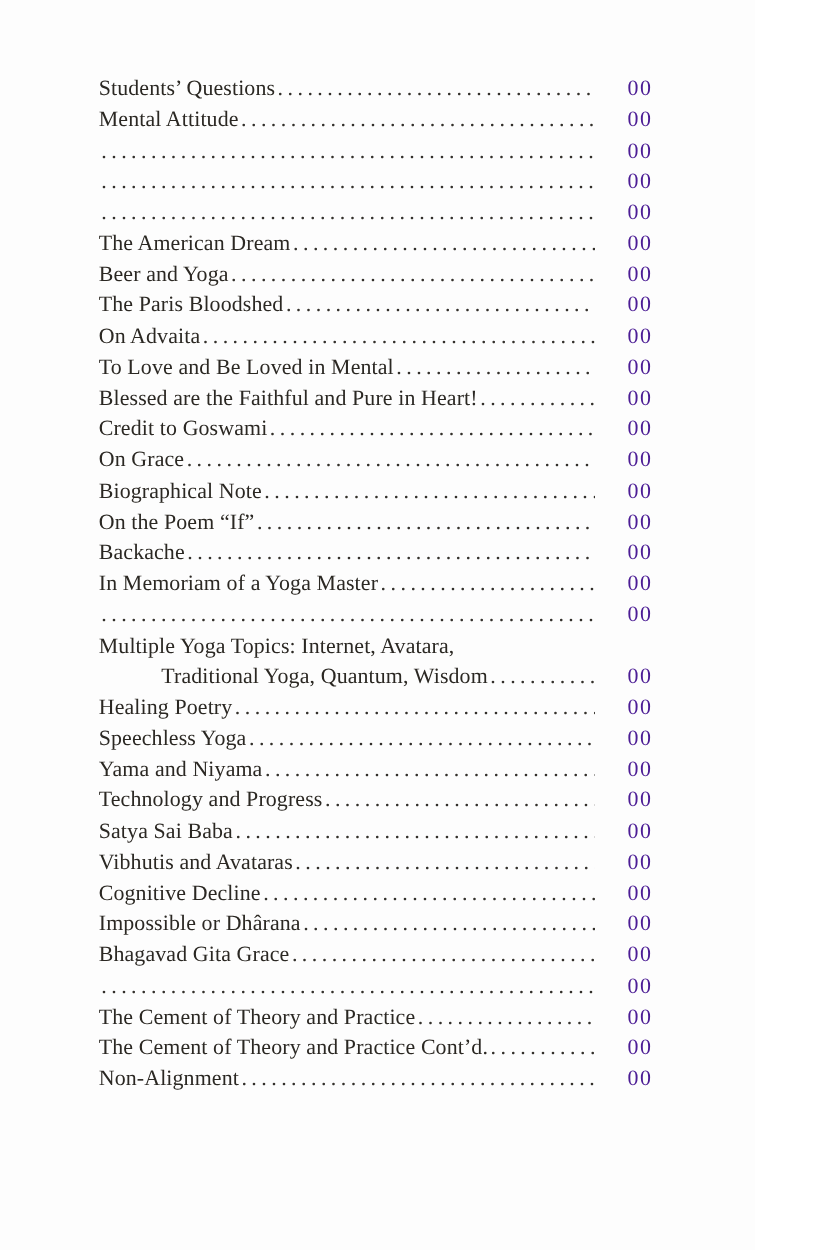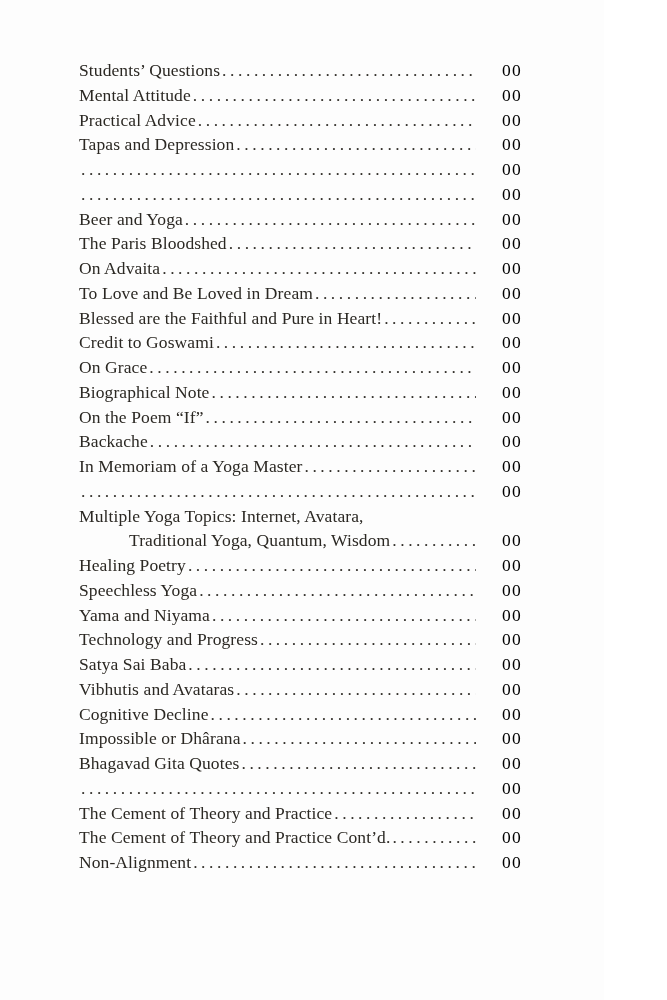--- a/index.html
+++ b/index.html
@@ -47,74 +47,73 @@
     flex: 1 1 auto;
     overflow: hidden;
     white-space: nowrap;
     letter-spacing: -0.4px;
     padding: 0 1px 0 2px;
     color: #33302b;
   }
   .toc-row .pagenum {
     flex: 0 0 auto;
     letter-spacing: 1.2px;
-    color: #000000;
+    color: #4c1d95;
     margin-left: 26px;
   }
 </style>
 </head>
 <body>
 
 <div class="page">
   <div class="toc" id="toc">
       <div class="toc-row">
         <span class="title">Students’ Questions</span>
         <span class="leader">. . . . . . . . . . . . . . . . . . . . . . . . . . . . . . . . . . . . . . . . . . . . . . . . . . . . . . . . . . . . . . . . . . . . . . . . . . . . . . . . . . . . . . . . . . . . . . . . . . . . . . . . . . . . . . . . . . . . . . . . . . . . . . . . . . . . . . . . . . . . . . . . . . . . . . </span>
         <span class="pagenum">00</span>
       </div>
       <div class="toc-row">
         <span class="title">Mental Attitude</span>
         <span class="leader">. . . . . . . . . . . . . . . . . . . . . . . . . . . . . . . . . . . . . . . . . . . . . . . . . . . . . . . . . . . . . . . . . . . . . . . . . . . . . . . . . . . . . . . . . . . . . . . . . . . . . . . . . . . . . . . . . . . . . . . . . . . . . . . . . . . . . . . . . . . . . . . . . . . . . . </span>
         <span class="pagenum">00</span>
       </div>
       <div class="toc-row">
-        <span class="title">Practical Advice</span>
-        <span class="leader">. . . . . . . . . . . . . . . . . . . . . . . . . . . . . . . . . . . . . . . . . . . . . . . . . . . . . . . . . . . . . . . . . . . . . . . . . . . . . . . . . . . . . . . . . . . . . . . . . . . . . . . . . . . . . . . . . . . . . . . . . . . . . . . . . . . . . . . . . . . . . . . . . . . . . . </span>
-        <span class="pagenum">00</span>
-      </div>
-      <div class="toc-row">
-        <span class="title">Tapas and Depression</span>
-        <span class="leader">. . . . . . . . . . . . . . . . . . . . . . . . . . . . . . . . . . . . . . . . . . . . . . . . . . . . . . . . . . . . . . . . . . . . . . . . . . . . . . . . . . . . . . . . . . . . . . . . . . . . . . . . . . . . . . . . . . . . . . . . . . . . . . . . . . . . . . . . . . . . . . . . . . . . . . </span>
-        <span class="pagenum">00</span>
-      </div>
-      <div class="toc-row">
-        <span class="leader">. . . . . . . . . . . . . . . . . . . . . . . . . . . . . . . . . . . . . . . . . . . . . . . . . . . . . . . . . . . . . . . . . . . . . . . . . . . . . . . . . . . . . . . . . . . . . . . . . . . . . . . . . . . . . . . . . . . . . . . . . . . . . . . . . . . . . . . . . . . . . . . . . . . . . . </span>
-        <span class="pagenum">00</span>
-      </div>
-      <div class="toc-row">
+        <span class="leader">. . . . . . . . . . . . . . . . . . . . . . . . . . . . . . . . . . . . . . . . . . . . . . . . . . . . . . . . . . . . . . . . . . . . . . . . . . . . . . . . . . . . . . . . . . . . . . . . . . . . . . . . . . . . . . . . . . . . . . . . . . . . . . . . . . . . . . . . . . . . . . . . . . . . . . </span>
+        <span class="pagenum">00</span>
+      </div>
+      <div class="toc-row">
+        <span class="leader">. . . . . . . . . . . . . . . . . . . . . . . . . . . . . . . . . . . . . . . . . . . . . . . . . . . . . . . . . . . . . . . . . . . . . . . . . . . . . . . . . . . . . . . . . . . . . . . . . . . . . . . . . . . . . . . . . . . . . . . . . . . . . . . . . . . . . . . . . . . . . . . . . . . . . . </span>
+        <span class="pagenum">00</span>
+      </div>
+      <div class="toc-row">
+        <span class="leader">. . . . . . . . . . . . . . . . . . . . . . . . . . . . . . . . . . . . . . . . . . . . . . . . . . . . . . . . . . . . . . . . . . . . . . . . . . . . . . . . . . . . . . . . . . . . . . . . . . . . . . . . . . . . . . . . . . . . . . . . . . . . . . . . . . . . . . . . . . . . . . . . . . . . . . </span>
+        <span class="pagenum">00</span>
+      </div>
+      <div class="toc-row">
+        <span class="title">The American Dream</span>
         <span class="leader">. . . . . . . . . . . . . . . . . . . . . . . . . . . . . . . . . . . . . . . . . . . . . . . . . . . . . . . . . . . . . . . . . . . . . . . . . . . . . . . . . . . . . . . . . . . . . . . . . . . . . . . . . . . . . . . . . . . . . . . . . . . . . . . . . . . . . . . . . . . . . . . . . . . . . . </span>
         <span class="pagenum">00</span>
       </div>
       <div class="toc-row">
         <span class="title">Beer and Yoga</span>
         <span class="leader">. . . . . . . . . . . . . . . . . . . . . . . . . . . . . . . . . . . . . . . . . . . . . . . . . . . . . . . . . . . . . . . . . . . . . . . . . . . . . . . . . . . . . . . . . . . . . . . . . . . . . . . . . . . . . . . . . . . . . . . . . . . . . . . . . . . . . . . . . . . . . . . . . . . . . . </span>
         <span class="pagenum">00</span>
       </div>
       <div class="toc-row">
         <span class="title">The Paris Bloodshed</span>
         <span class="leader">. . . . . . . . . . . . . . . . . . . . . . . . . . . . . . . . . . . . . . . . . . . . . . . . . . . . . . . . . . . . . . . . . . . . . . . . . . . . . . . . . . . . . . . . . . . . . . . . . . . . . . . . . . . . . . . . . . . . . . . . . . . . . . . . . . . . . . . . . . . . . . . . . . . . . . </span>
         <span class="pagenum">00</span>
       </div>
       <div class="toc-row">
         <span class="title">On Advaita</span>
         <span class="leader">. . . . . . . . . . . . . . . . . . . . . . . . . . . . . . . . . . . . . . . . . . . . . . . . . . . . . . . . . . . . . . . . . . . . . . . . . . . . . . . . . . . . . . . . . . . . . . . . . . . . . . . . . . . . . . . . . . . . . . . . . . . . . . . . . . . . . . . . . . . . . . . . . . . . . . </span>
         <span class="pagenum">00</span>
       </div>
       <div class="toc-row">
-        <span class="title">To Love and Be Loved in Dream</span>
+        <span class="title">To Love and Be Loved in Mental</span>
         <span class="leader">. . . . . . . . . . . . . . . . . . . . . . . . . . . . . . . . . . . . . . . . . . . . . . . . . . . . . . . . . . . . . . . . . . . . . . . . . . . . . . . . . . . . . . . . . . . . . . . . . . . . . . . . . . . . . . . . . . . . . . . . . . . . . . . . . . . . . . . . . . . . . . . . . . . . . . </span>
         <span class="pagenum">00</span>
       </div>
       <div class="toc-row">
         <span class="title">Blessed are the Faithful and Pure in Heart!</span>
         <span class="leader">. . . . . . . . . . . . . . . . . . . . . . . . . . . . . . . . . . . . . . . . . . . . . . . . . . . . . . . . . . . . . . . . . . . . . . . . . . . . . . . . . . . . . . . . . . . . . . . . . . . . . . . . . . . . . . . . . . . . . . . . . . . . . . . . . . . . . . . . . . . . . . . . . . . . . . </span>
         <span class="pagenum">00</span>
       </div>
       <div class="toc-row">
         <span class="title">Credit to Goswami</span>
@@ -192,21 +191,21 @@
         <span class="title">Cognitive Decline</span>
         <span class="leader">. . . . . . . . . . . . . . . . . . . . . . . . . . . . . . . . . . . . . . . . . . . . . . . . . . . . . . . . . . . . . . . . . . . . . . . . . . . . . . . . . . . . . . . . . . . . . . . . . . . . . . . . . . . . . . . . . . . . . . . . . . . . . . . . . . . . . . . . . . . . . . . . . . . . . . </span>
         <span class="pagenum">00</span>
       </div>
       <div class="toc-row">
         <span class="title">Impossible or Dhârana</span>
         <span class="leader">. . . . . . . . . . . . . . . . . . . . . . . . . . . . . . . . . . . . . . . . . . . . . . . . . . . . . . . . . . . . . . . . . . . . . . . . . . . . . . . . . . . . . . . . . . . . . . . . . . . . . . . . . . . . . . . . . . . . . . . . . . . . . . . . . . . . . . . . . . . . . . . . . . . . . . </span>
         <span class="pagenum">00</span>
       </div>
       <div class="toc-row">
-        <span class="title">Bhagavad Gita Quotes</span>
+        <span class="title">Bhagavad Gita Grace</span>
         <span class="leader">. . . . . . . . . . . . . . . . . . . . . . . . . . . . . . . . . . . . . . . . . . . . . . . . . . . . . . . . . . . . . . . . . . . . . . . . . . . . . . . . . . . . . . . . . . . . . . . . . . . . . . . . . . . . . . . . . . . . . . . . . . . . . . . . . . . . . . . . . . . . . . . . . . . . . . </span>
         <span class="pagenum">00</span>
       </div>
       <div class="toc-row">
         <span class="leader">. . . . . . . . . . . . . . . . . . . . . . . . . . . . . . . . . . . . . . . . . . . . . . . . . . . . . . . . . . . . . . . . . . . . . . . . . . . . . . . . . . . . . . . . . . . . . . . . . . . . . . . . . . . . . . . . . . . . . . . . . . . . . . . . . . . . . . . . . . . . . . . . . . . . . . </span>
         <span class="pagenum">00</span>
       </div>
       <div class="toc-row">
         <span class="title">The Cement of Theory and Practice</span>
         <span class="leader">. . . . . . . . . . . . . . . . . . . . . . . . . . . . . . . . . . . . . . . . . . . . . . . . . . . . . . . . . . . . . . . . . . . . . . . . . . . . . . . . . . . . . . . . . . . . . . . . . . . . . . . . . . . . . . . . . . . . . . . . . . . . . . . . . . . . . . . . . . . . . . . . . . . . . . </span>

